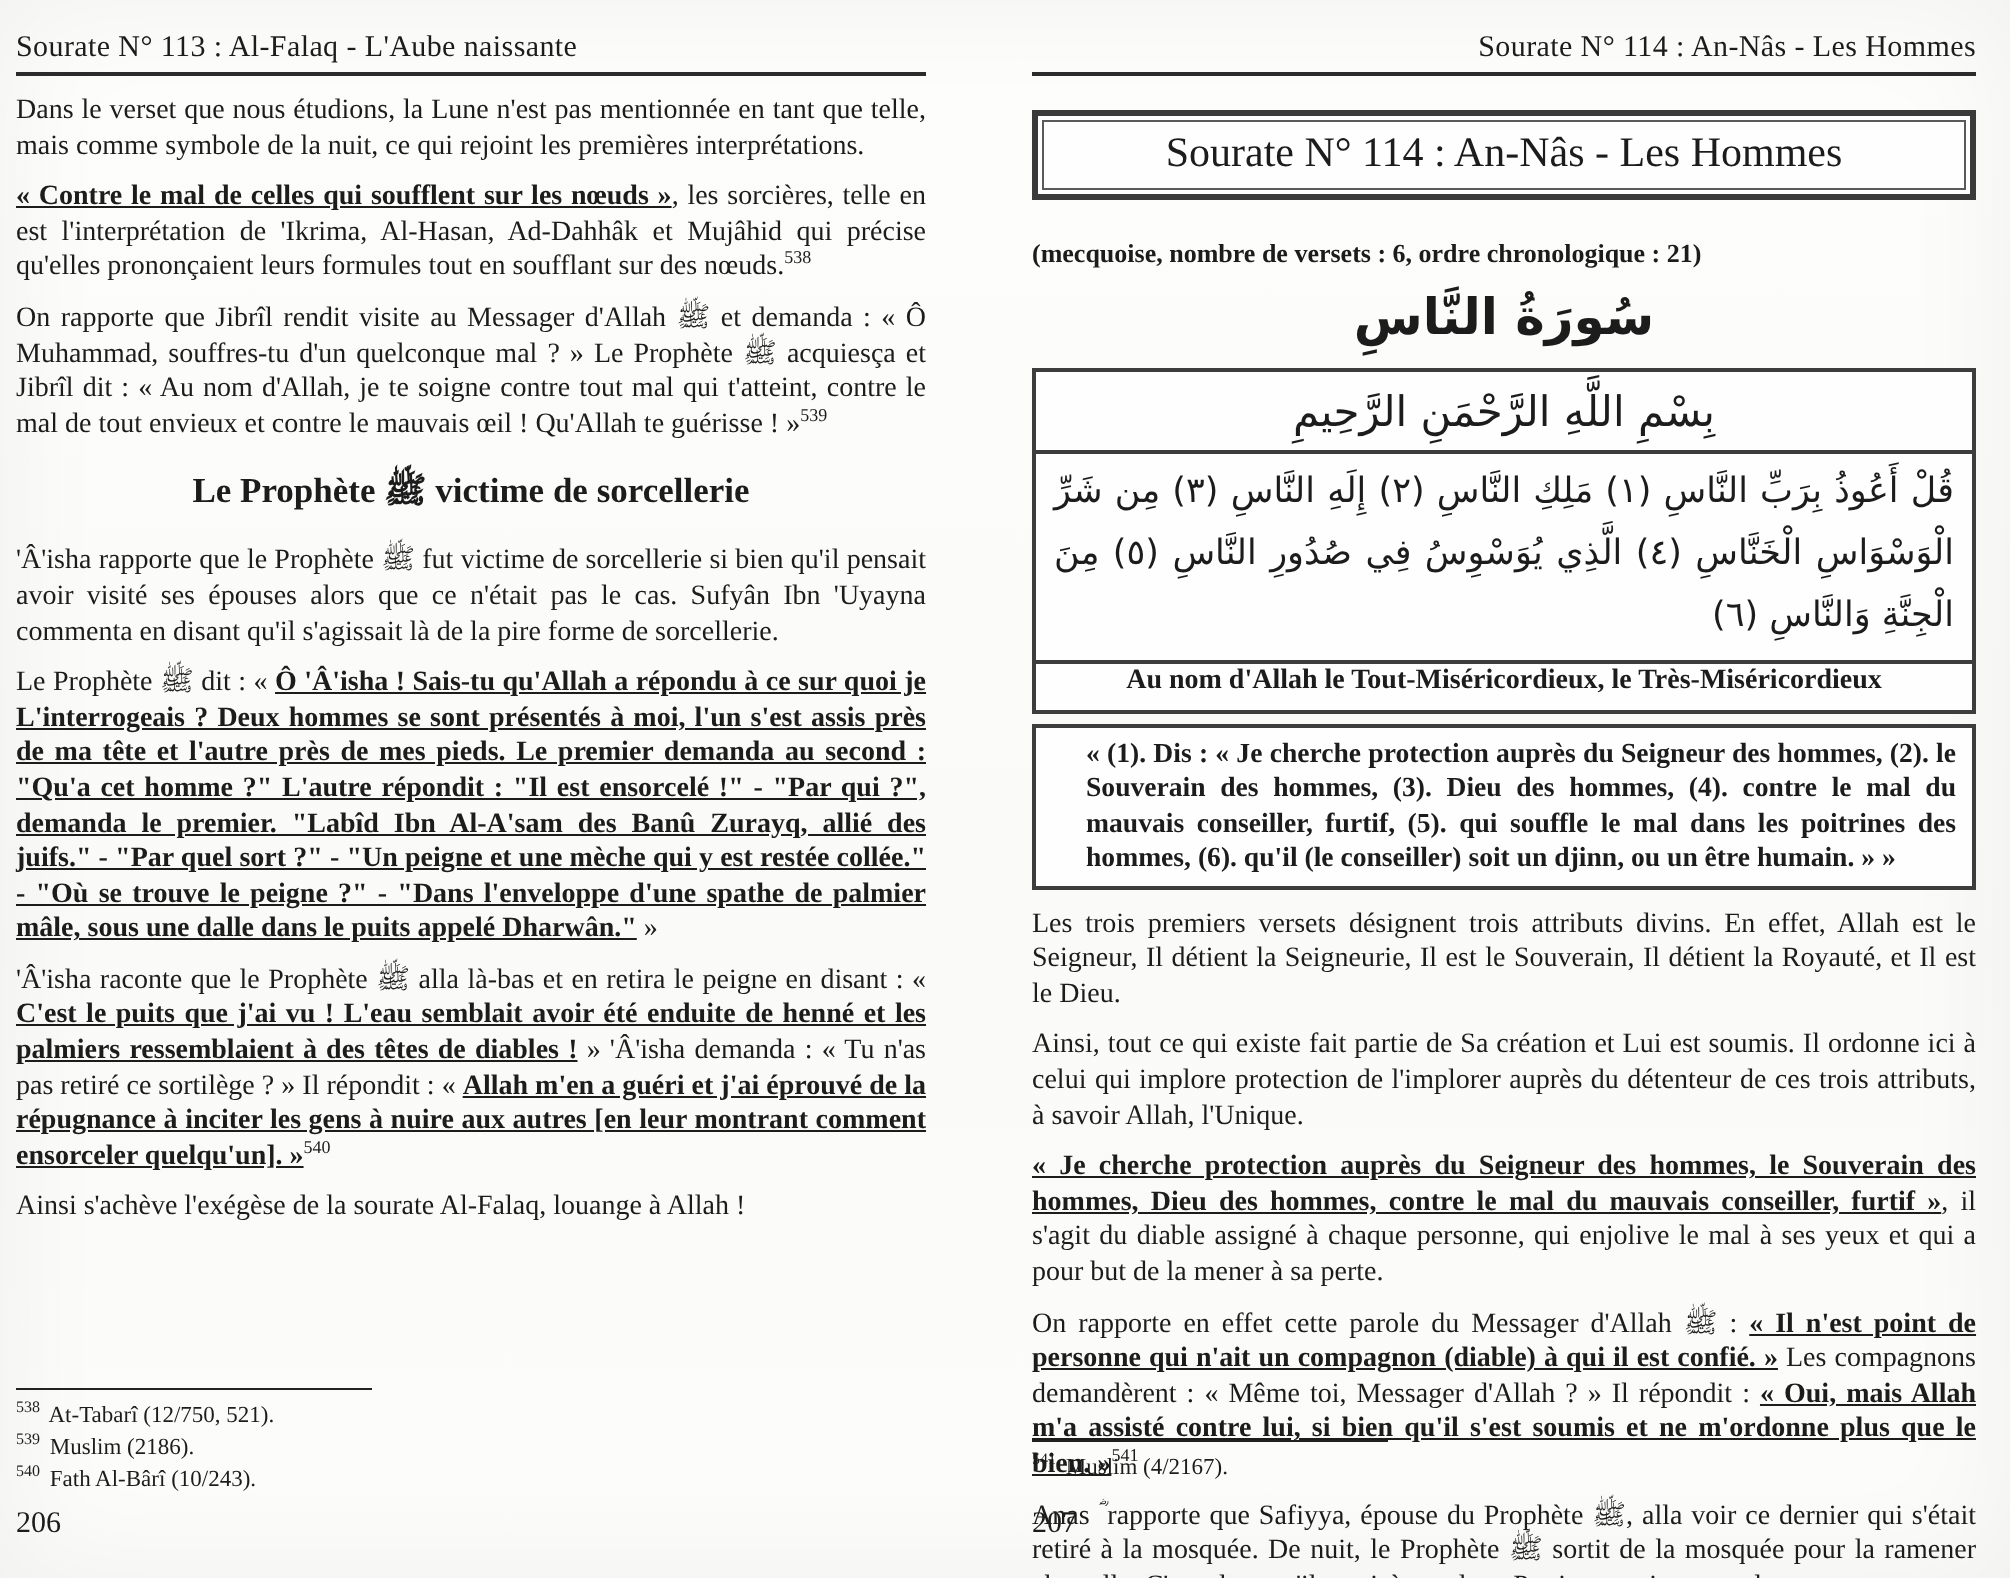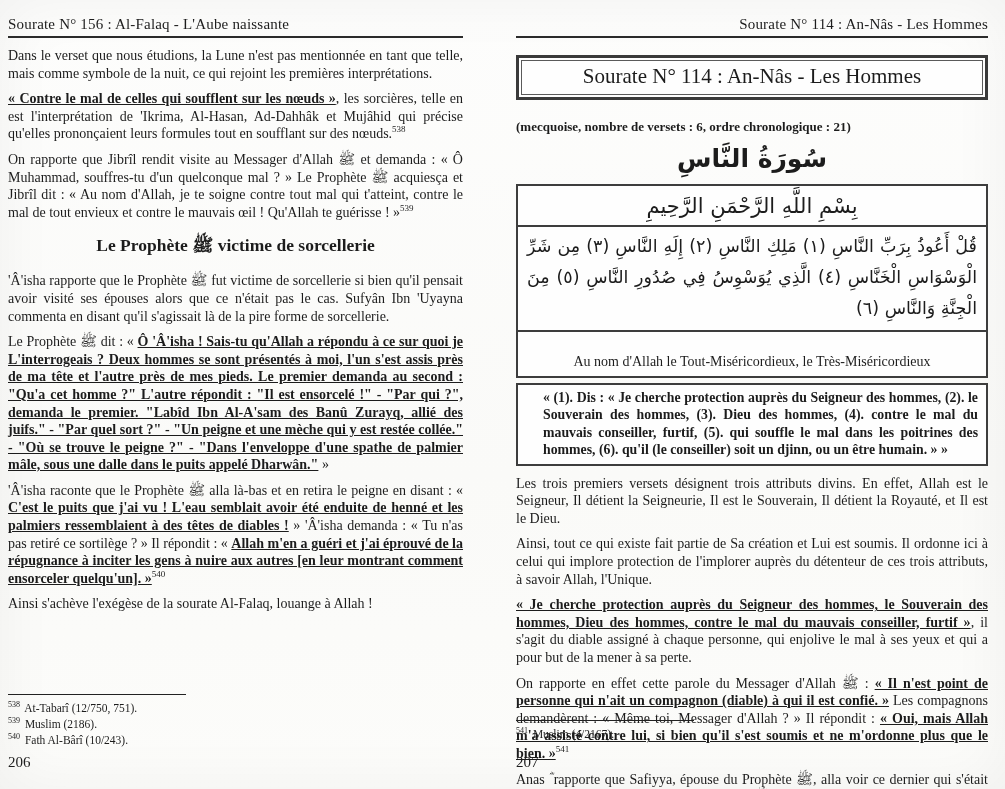--- a/index.html
+++ b/index.html
@@ -28,60 +28,60 @@
 
   
   .title-box-outer{margin-top:17px;border:3px solid #3a3a3a;padding:2px;background:#fefefe;}
   .title-box-inner{border:1px solid #5a5a5a;text-align:center;font-size:21px;padding:3px 0 5px 0;}
   .subtitle{margin-top:19px;text-align:left;font-weight:bold;font-size:13px;}
   .arabic{font-family:"DejaVu Sans",sans-serif;direction:rtl;unicode-bidi:isolate;}
   .arabic-title{margin-top:9px;text-align:center;font-size:25px;font-weight:600;}
   .quran-box{margin-top:11px;border:2px solid #3d3d3d;background:#fefefe;}
   .basmala-row{border-bottom:2px solid #3d3d3d;text-align:center;font-size:21px;padding:8px 4px 7px 4px;}
   .verses-row{border-bottom:2px solid #3d3d3d;text-align:justify;font-size:17.5px;line-height:31px;padding:4px 9px 6px 9px;}
-  .bismillah-row{text-align:center;font-weight:normal;font-size:14px;padding:22px 4px 6px 4px;}
+  .bismillah-row{text-align:center;font-weight:bold;font-size:14px;padding:1px 4px 6px 4px;}
   .translation-box{margin-top:5px;border:2px solid #3d3d3d;background:#fefefe;
     padding:4px 8px 5px 25px;font-weight:bold;font-size:13.8px;line-height:17.4px;text-align:justify;}
   .page.right .page-body{margin-top:9px;}
 
   
   .footnotes{position:absolute;left:0;width:100%;}
   .page.left  .footnotes{top:694px;}
   .page.right .footnotes{top:720px;}
   .fn-rule{width:178px;border:0;border-top:1.6px solid #222;margin:0 0 5px 0;}
   .footnote{font-size:11.5px;line-height:16px;}
   .footnote sup{font-size:8px;margin-right:2px;}
   .page-number{position:absolute;top:754px;left:0;width:100%;text-align:left;font-size:15px;}
 </style>
 </head>
 <body>
 
 <div class="spread">
 
   <section class="page left">
-    <div class="running-header">Sourate N° 156 : Al-Falaq - L'Aube naissante</div>
+    <div class="running-header">Sourate N° 113 : Al-Falaq - L'Aube naissante</div>
 
     <div class="page-body">
       <p class="para"><span>Dans le verset que nous étudions, la Lune n'est pas mentionnée en tant que telle, mais comme symbole de la nuit, ce qui rejoint les premières interprétations.</span></p>
       <p class="para"><span class="b">« Contre le mal de celles qui soufflent sur les nœuds »</span><span>, les sorcières, telle en est l'interprétation de 'Ikrima, Al-Hasan, Ad-Dahhâk et Mujâhid qui précise qu'elles prononçaient leurs formules tout en soufflant sur des nœuds.</span><sup>538</sup></p>
       <p class="para"><span>On rapporte que Jibrîl rendit visite au Messager d'Allah ﷺ et demanda : « Ô Muhammad, souffres-tu d'un quelconque mal ? » Le Prophète ﷺ acquiesça et Jibrîl dit : « Au nom d'Allah, je te soigne contre tout mal qui t'atteint, contre le mal de tout envieux et contre le mauvais œil ! Qu'Allah te guérisse ! »</span><sup>539</sup></p>
 
       <div class="section-heading">Le Prophète ﷺ victime de sorcellerie</div>
 
       <p class="para"><span>'Â'isha rapporte que le Prophète ﷺ fut victime de sorcellerie si bien qu'il pensait avoir visité ses épouses alors que ce n'était pas le cas. Sufyân Ibn 'Uyayna commenta en disant qu'il s'agissait là de la pire forme de sorcellerie.</span></p>
       <p class="para"><span>Le Prophète ﷺ dit : « </span><span class="b">Ô 'Â'isha ! Sais-tu qu'Allah a répondu à ce sur quoi je L'interrogeais ? Deux hommes se sont présentés à moi, l'un s'est assis près de ma tête et l'autre près de mes pieds. Le premier demanda au second : "Qu'a cet homme ?" L'autre répondit : "Il est ensorcelé !" - "Par qui ?", demanda le premier. "Labîd Ibn Al-A'sam des Banû Zurayq, allié des juifs." - "Par quel sort ?" - "Un peigne et une mèche qui y est restée collée." - "Où se trouve le peigne ?" - "Dans l'enveloppe d'une spathe de palmier mâle, sous une dalle dans le puits appelé Dharwân."</span><span> »</span></p>
       <p class="para"><span>'Â'isha raconte que le Prophète ﷺ alla là-bas et en retira le peigne en disant : « </span><span class="b">C'est le puits que j'ai vu ! L'eau semblait avoir été enduite de henné et les palmiers ressemblaient à des têtes de diables !</span><span> » 'Â'isha demanda : « Tu n'as pas retiré ce sortilège ? » Il répondit : « </span><span class="b">Allah m'en a guéri et j'ai éprouvé de la répugnance à inciter les gens à nuire aux autres [en leur montrant comment ensorceler quelqu'un]. »</span><sup>540</sup></p>
       <p class="para"><span>Ainsi s'achève l'exégèse de la sourate Al-Falaq, louange à Allah !</span></p>
     </div>
 
     <div class="footnotes">
       <hr class="fn-rule">
       <div class="footnote">
         <sup>538</sup>
-        <span>At-Tabarî (12/750, 751).</span>
+        <span>At-Tabarî (12/750, 521).</span>
       </div>
       <div class="footnote">
         <sup>539</sup>
         <span>Muslim (2186).</span>
       </div>
       <div class="footnote">
         <sup>540</sup>
         <span>Fath Al-Bârî (10/243).</span>
       </div>
     </div>

